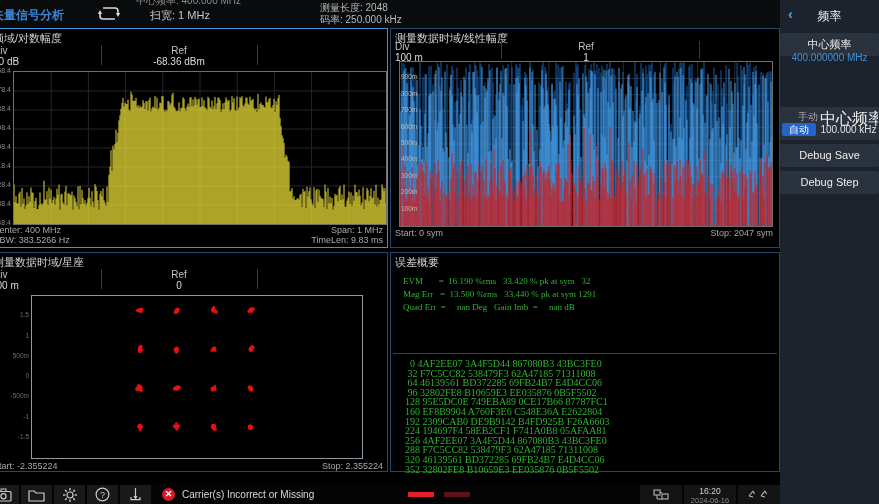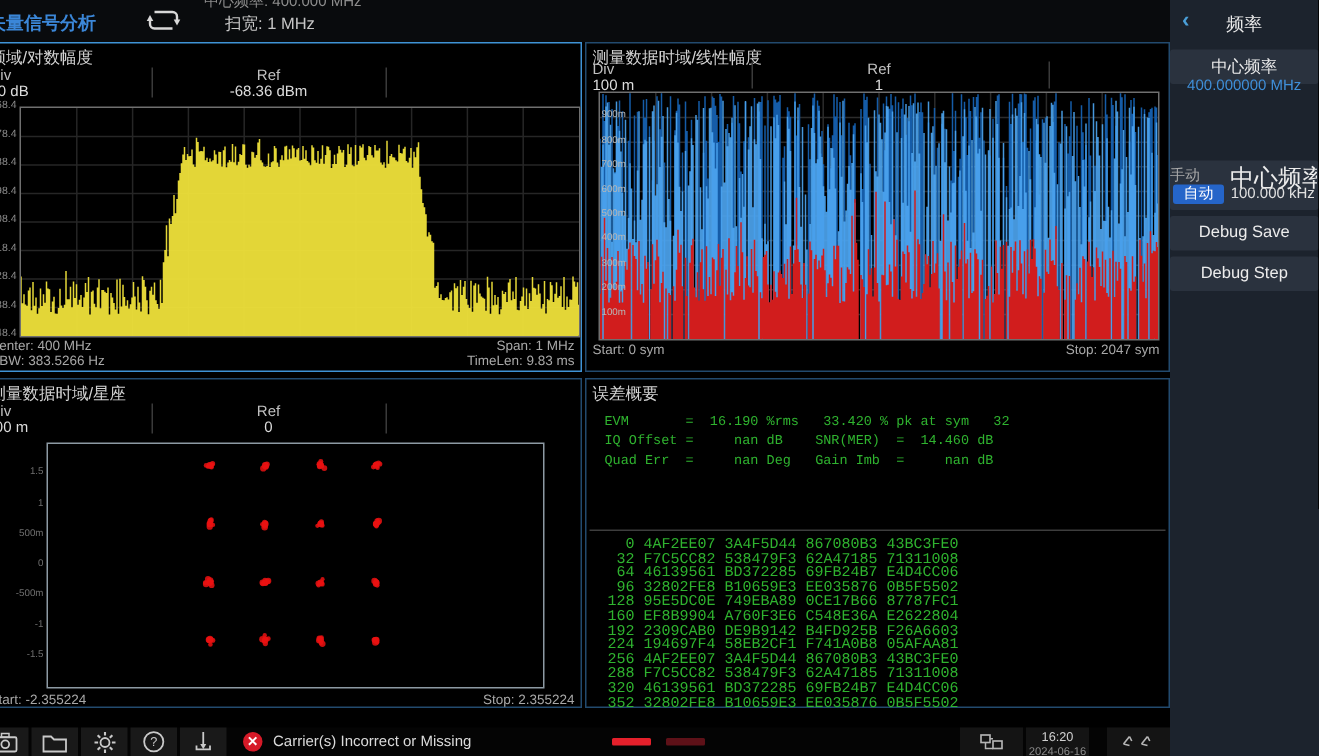--- a/index.html
+++ b/index.html
@@ -20,61 +20,65 @@
   #p-err{left:402px;top:252px;width:390px;height:220px;border:1px solid #224a6e;}
   .p-title{position:absolute;left:4px;top:2px;font-size:11px;color:#d2d2d2;white-space:nowrap;}
   .hdr-lbl{position:absolute;font-size:10px;color:#c0c0c0;white-space:nowrap;}
   .hdr-val{position:absolute;font-size:10px;color:#dcdcdc;white-space:nowrap;}
   .hdr-div{position:absolute;width:1px;background:#3a3a3a;}
   .plot{position:absolute;background:#000;border:1px solid #6f6f6f;}
   .ft{position:absolute;font-size:9px;color:#a8a8a8;white-space:nowrap;}
   .ylab{position:absolute;font-size:7px;color:#8c8c8c;white-space:nowrap;}
   .ylab-box{position:absolute;overflow:visible;}
   
-  .mono{font-family:Liberation Mono, monospace;color:#2fb32f;white-space:pre;}
+  .mono{font-family:Liberation Serif, serif;color:#2fb32f;white-space:pre;}
   #err-lines{position:absolute;left:12px;top:22px;font-size:9px;line-height:13.2px;}
   #err-sep{position:absolute;left:2px;top:100px;width:384px;height:0;border-top:1px solid #3d3d3d;}
   #hex-lines{position:absolute;left:14px;top:106px;font-size:10px;line-height:9.6px;}
   
   #sidebar{position:absolute;left:792px;top:0;width:99px;height:504px;background:#1c232d;}
   .sb-head{position:absolute;left:0;top:0;width:99px;height:30px;}
   .sb-chev{position:absolute;left:8px;top:5px;font-size:15px;font-weight:bold;color:#4a9fd8;}
   .sb-title{position:absolute;left:0;top:8px;width:99px;text-align:center;font-size:12px;color:#ecECec;color:#ececec;}
   .sb-item{position:absolute;left:0;width:99px;background:#2a323e;border-radius:2px;}
   .sb-lbl{position:absolute;left:0;width:99px;text-align:center;font-size:11px;color:#ececec;white-space:nowrap;}
   .sb-val{position:absolute;left:0;width:99px;text-align:center;font-size:10px;color:#e0e0e0;white-space:nowrap;}
   .sb-val.blue{color:#3f8fd9;}
   
   #statusbar{position:absolute;left:0;top:485px;width:792px;height:19px;background:#040404;}
   .sq{position:absolute;top:0;width:31px;height:19px;background:#191919;display:flex;align-items:center;justify-content:center;}
   .err-ic{position:absolute;left:174px;top:3px;width:13px;height:13px;border-radius:50%;background:#d61a28;
           color:#fff;font-size:9px;font-weight:bold;text-align:center;line-height:13px;}
   .err-txt{position:absolute;left:194px;top:4px;font-size:10px;color:#dadada;white-space:nowrap;}
   .dash{position:absolute;top:7px;width:26px;height:5px;border-radius:1px;}
-  .sb-time{position:absolute;left:696px;top:0;width:42px;height:19px;background:#141414;text-align:center;}
+  .sb-time{position:absolute;left:696px;top:0;width:52px;height:19px;background:#141414;text-align:center;}
   .t1{font-size:8.5px;color:#cfcfcf;margin-top:1px;}
   .t2{font-size:7.5px;color:#8a8a8a;}
   svg{display:block;}
 </style>
 </head>
 <body>
 
 <div id="viewport">
 <div id="stage">
 
   <div id="topbar">
     <span class="app-title">矢量信号分析</span>
     <svg style="position:absolute;left:108px;top:4px" width="26" height="19" viewBox="0 0 26 19">
       <path d="M7 4 h12 a3 3 0 0 1 3 3 v3" stroke="#d8d8d8" stroke-width="1.6" fill="none"></path>
       <path d="M19 15 h-12 a3 3 0 0 1 -3 -3 v-3" stroke="#d8d8d8" stroke-width="1.6" fill="none"></path>
       <polygon points="19.8,9 24.2,9 22,13" fill="#d8d8d8"></polygon>
       <polygon points="1.8,10 6.2,10 4,6" fill="#d8d8d8"></polygon>
     </svg>
     <span class="tb-partial">中心频率: 400.000 MHz</span>
     <span class="tb-span">扫宽: 1 MHz</span>
+    <div class="tb-right">
+      <div>测量长度: 2048</div>
+      <div>码率: 250.000 kHz</div>
+    </div>
   </div>
 
   <div class="panel" id="p-spectrum">
     <span class="p-title">频域/对数幅度</span>
     <span class="hdr-lbl" style="left:4px;top:16px">Div</span>
     <span class="hdr-val" style="left:4px;top:27px">10 dB</span>
     <div class="hdr-div" style="left:112px;top:16px;height:20px"></div>
     <span class="hdr-lbl" style="left:120px;top:16px;width:140px;text-align:center">Ref</span>
     <span class="hdr-val" style="left:120px;top:27px;width:140px;text-align:center">-68.36 dBm</span>
     <div class="hdr-div" style="left:268px;top:16px;height:20px"></div>
@@ -258,36 +262,36 @@
           <circle cx="219.1672300914396" cy="131.4070483639054" r="1.764230716228485" fill="#ea1212" opacity="0.85"></circle>
           <circle cx="218.0791928144265" cy="130.59824476215616" r="2.0144117357209326" fill="#ea1212" opacity="0.85"></circle>
           <circle cx="217.54801979433748" cy="130.7198218223788" r="1.847615381889045" fill="#ea1212" opacity="0.85"></circle>
         </svg>
     <span class="ft" style="left:4px;top:208px">Start: -2.355224</span>
     <span class="ft" style="right:4px;top:208px">Stop: 2.355224</span>
   </div>
 
   <div class="panel" id="p-err">
     <span class="p-title">误差概要</span>
-    <div class="mono" id="err-lines"><div>EVM       =  16.190 %rms   33.420 % pk at sym   32</div><div>IQ Offset =     nan dB    SNR(MER)  =  14.460 dB</div><div>Quad Err  =     nan Deg   Gain Imb  =     nan dB</div></div>
+    <div class="mono" id="err-lines"><div>EVM       =  16.190 %rms   33.420 % pk at sym   32</div><div>Mag Err   =  13.500 %rms   33.440 % pk at sym 1291</div><div>Quad Err  =     nan Deg   Gain Imb  =     nan dB</div></div>
     <div id="err-sep"></div>
     <div class="mono" id="hex-lines"><div>  0 4AF2EE07 3A4F5D44 867080B3 43BC3FE0</div><div> 32 F7C5CC82 538479F3 62A47185 71311008</div><div> 64 46139561 BD372285 69FB24B7 E4D4CC06</div><div> 96 32802FE8 B10659E3 EE035876 0B5F5502</div><div>128 95E5DC0E 749EBA89 0CE17B66 87787FC1</div><div>160 EF8B9904 A760F3E6 C548E36A E2622804</div><div>192 2309CAB0 DE9B9142 B4FD925B F26A6603</div><div>224 194697F4 58EB2CF1 F741A0B8 05AFAA81</div><div>256 4AF2EE07 3A4F5D44 867080B3 43BC3FE0</div><div>288 F7C5CC82 538479F3 62A47185 71311008</div><div>320 46139561 BD372285 69FB24B7 E4D4CC06</div><div>352 32802FE8 B10659E3 EE035876 0B5F5502</div></div>
   </div>
 
   <div id="sidebar">
     <div class="sb-head">
       <span class="sb-chev">‹</span>
       <span class="sb-title">频率</span>
     </div>
     <div class="sb-item" style="top:33px;height:23px">
       <span class="sb-lbl" style="top:4px">中心频率</span>
       <span class="sb-val blue" style="top:19px">400.000000 MHz</span>
     </div>
     <div class="sb-item" style="top:107px;height:33px">
-      <span style="position:absolute;left:0;top:3px;width:38px;text-align:left;font-size:10px;color:#a9a9a9">手动</span>
+      <span style="position:absolute;left:0;top:3px;width:38px;text-align:right;font-size:10px;color:#a9a9a9">手动</span>
       <span style="position:absolute;left:2px;top:16px;width:34px;height:13px;background:#2565c9;border-radius:2px;
                    text-align:center;font-size:10px;line-height:13px;color:#fff">自动</span>
       <span style="position:absolute;left:40px;top:2px;width:58px;overflow:hidden;font-size:16px;color:#ececec;white-space:nowrap">中心频率步进</span>
       <span style="position:absolute;left:40px;top:17px;width:57px;text-align:center;font-size:10px;color:#e0e0e0;white-space:nowrap">100.000 kHz</span>
     </div>
     <div class="sb-item" style="top:144px;height:23px">
       <span class="sb-lbl" style="top:5px">Debug Save</span>
     </div>
     <div class="sb-item" style="top:171px;height:23px">
       <span class="sb-lbl" style="top:5px">Debug Step</span>

